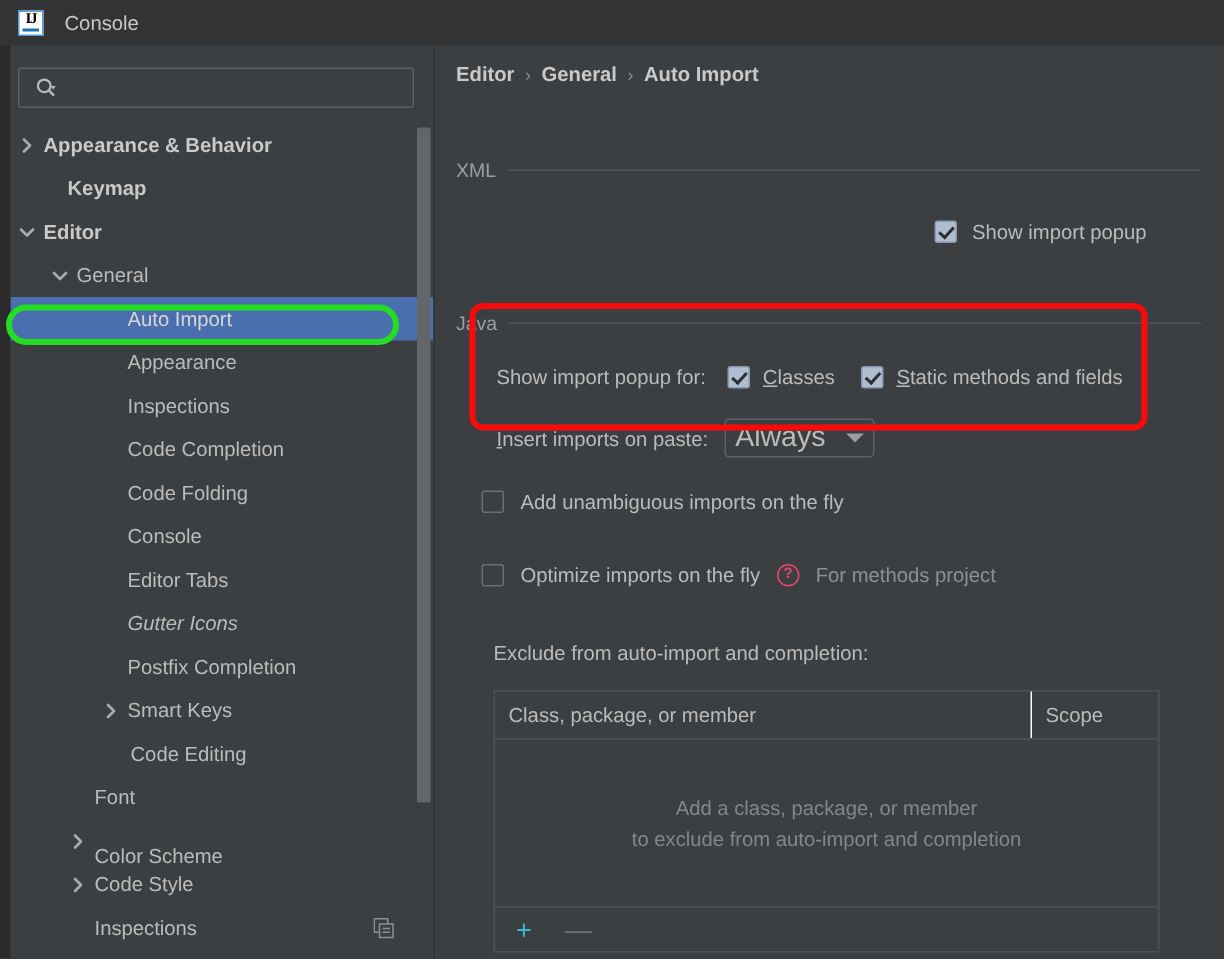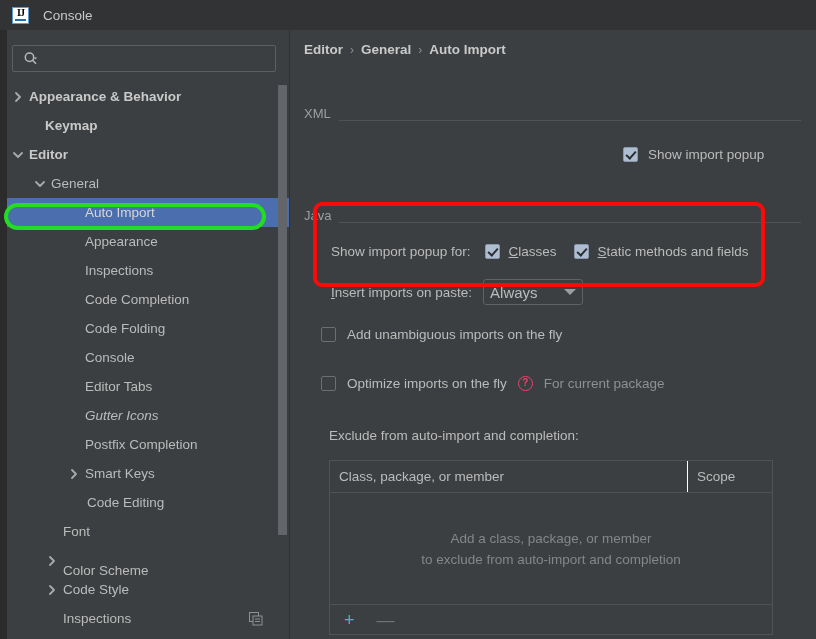--- a/index.html
+++ b/index.html
@@ -183,21 +183,21 @@
     font-size: 12px;
   }
 
   .group {
     position: absolute;
     left: 14px;
     width: 497px;
   }
   .group-header {
     display: flex;
-    align-items: flex-end;
+    align-items: center;
     gap: 8px;
     color: #9b9fa3;
     font-size: 13px;
   }
   .group-header .rule {
     flex: 1;
     height: 1px;
     background: #4f5355;
   }
 
@@ -235,21 +235,21 @@
   .combo {
     width: 100px; height: 26px;
     box-sizing: border-box;
     background: #3c3f41;
     border: 1px solid #5e6264;
     border-radius: 3px;
     display: flex;
     align-items: center;
     padding: 0 6px;
     color: #bbbbbb;
-    font-size: 15px;
+    font-size: 19px;
     justify-content: space-between;
   }
   .combo .caret {
     width: 0; height: 0;
     border-left: 6px solid transparent;
     border-right: 6px solid transparent;
     border-top: 6px solid #9a9ea1;
   }
 
   .help-icon {
@@ -518,21 +518,21 @@
 
     <div class="group row" style="top:297px; left:31px; width:470px; gap:11px">
       <span class="cb"></span>
       <span class="cb-label">Add unambiguous imports on the fly</span>
     </div>
 
     <div class="group row" style="top:346px; left:31px; width:470px; gap:11px">
       <span class="cb"></span>
       <span class="cb-label">Optimize imports on the fly</span>
       <span class="help-icon">?</span>
-      <span class="muted">For current package</span>
+      <span class="muted">For methods project</span>
     </div>
 
     <div class="group" style="top:398px; left:39px">
       <span class="section-label">Exclude from auto-import and completion:</span>
     </div>
 
     <div class="table">
       <div class="thead">
         <div class="th c1">Class, package, or member</div>
         <div class="th c2">Scope</div>

